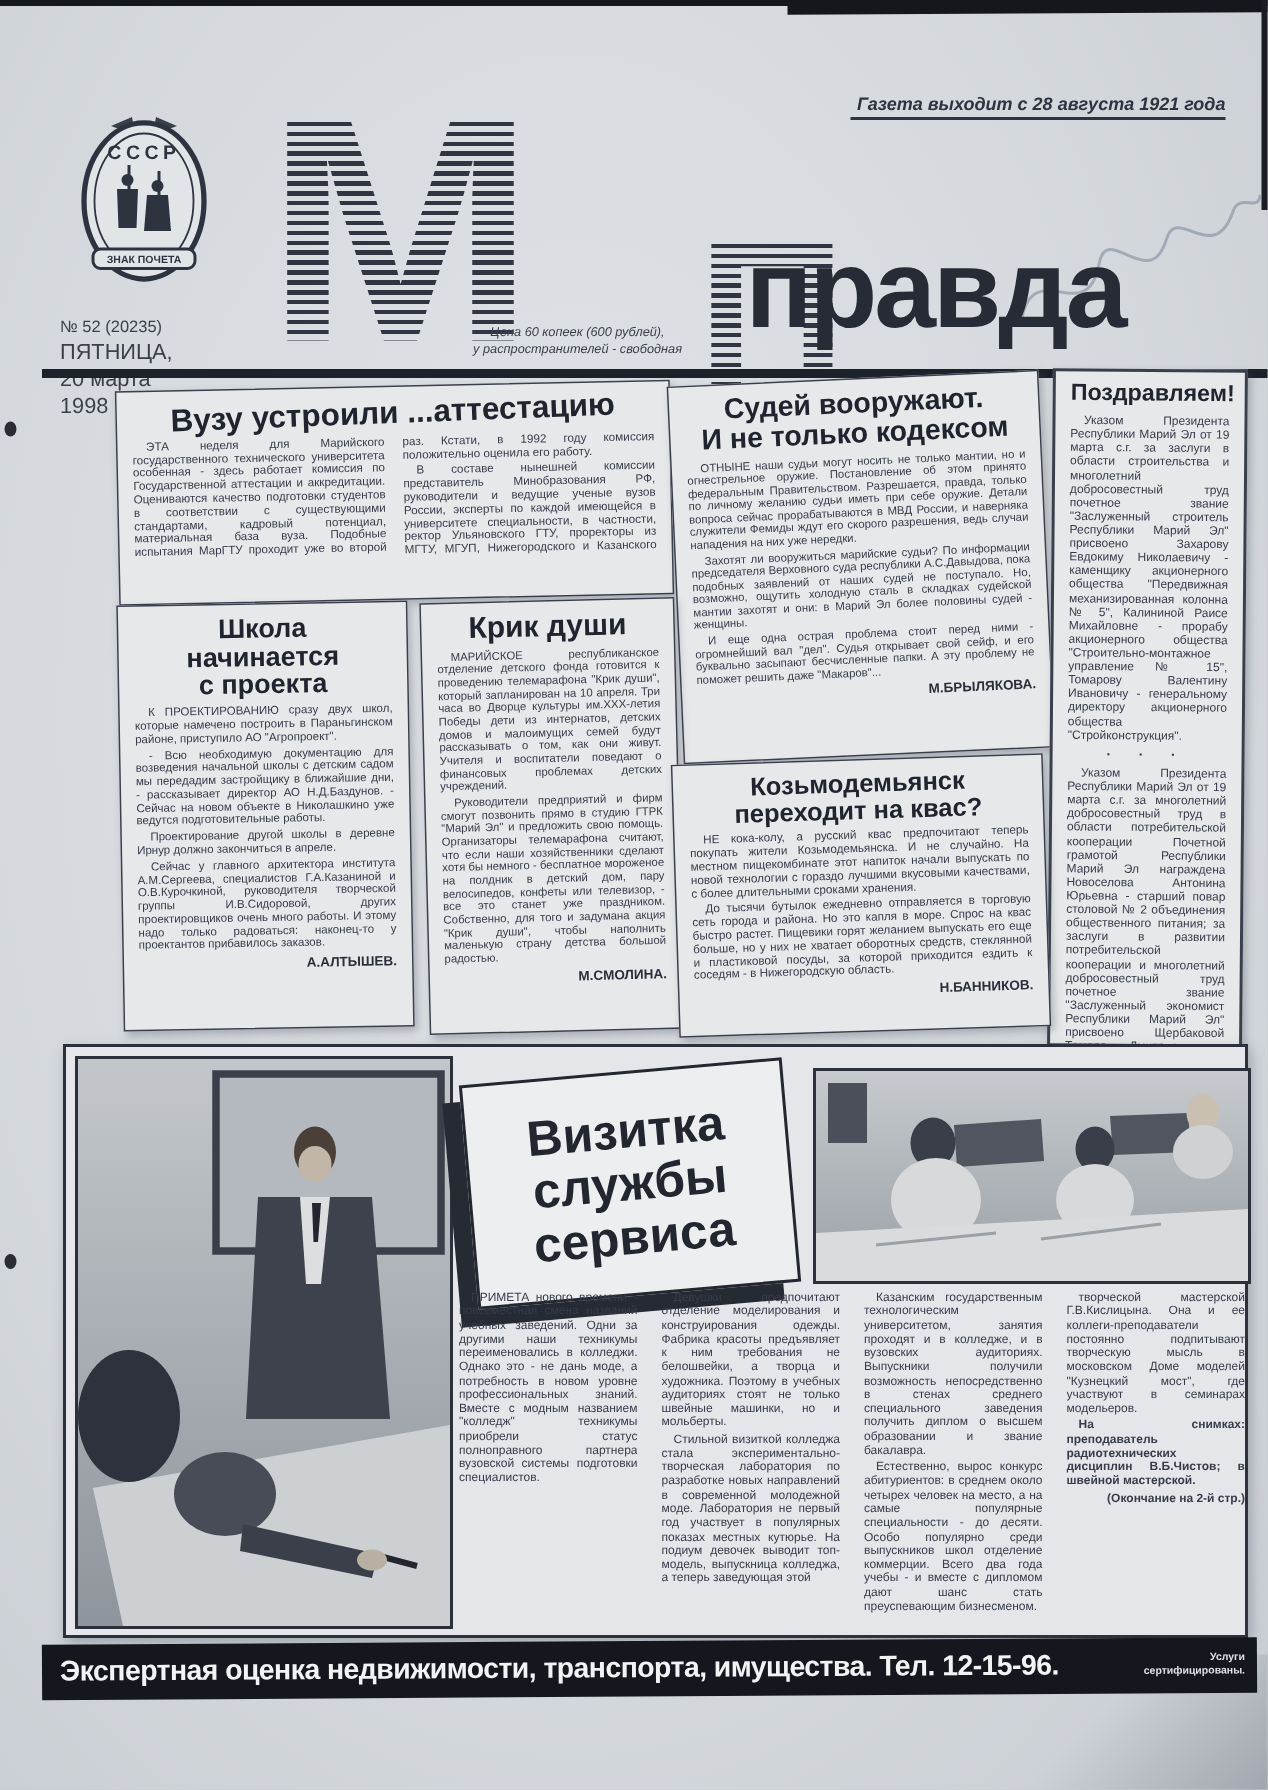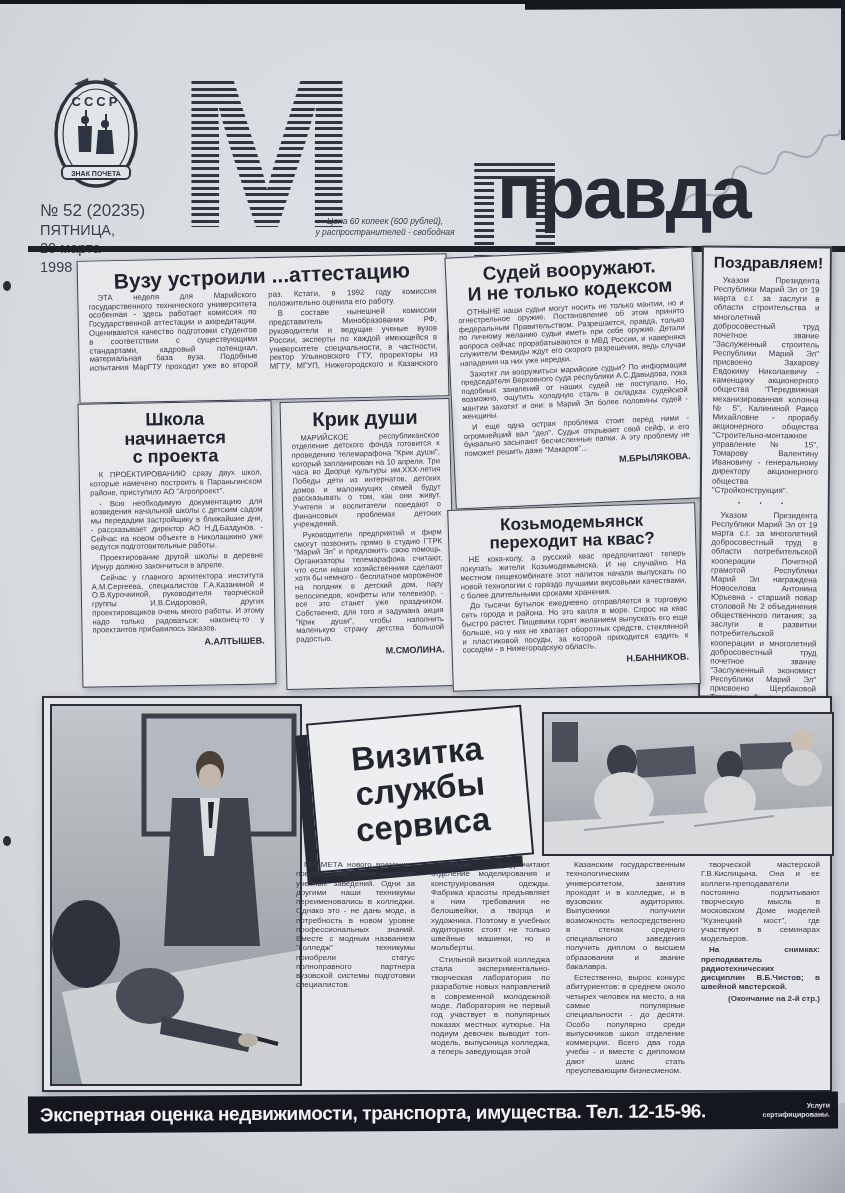--- a/index.html
+++ b/index.html
@@ -19,21 +19,21 @@
     background:linear-gradient(315deg, rgba(90,96,108,.35), rgba(90,96,108,0) 60%);}
 
   
   .tagline{position:absolute;top:62px;right:28px;width:250px;text-align:right;
     font-size:12px;font-weight:700;font-style:italic;border-bottom:2px solid #2e3340;
     padding-bottom:2px;color:#2e3340;}
   .emblem{position:absolute;top:74px;left:44px;}
   .issue-block{position:absolute;top:200px;left:40px;width:125px;font-size:14.5px;
     line-height:1.25;color:#3a3f4a;font-weight:500;}
   .issue-block div{white-space:nowrap;}
-  .issue-no{font-size:17px;}
+  .issue-no{font-size:11px;margin-top:12px;}
   .masthead{position:absolute;top:60px;left:165px;width:670px;height:186px;}
   .striped{position:absolute;font-weight:800;line-height:.78;
     background-image:repeating-linear-gradient(180deg,#303541 0 3px,rgba(0,0,0,0) 3px 6.6px);
     -webkit-background-clip:text;background-clip:text;color:transparent;letter-spacing:-6px;}
   .striped.m{top:8px;left:12px;font-size:216px;}
   .striped.p{top:96px;left:300px;font-size:138px;}
   .mast-word{position:absolute;font-weight:800;color:#262b36;font-size:74px;
     letter-spacing:-2px;line-height:1;}
   .mast-word.w1{top:14px;left:52px;}
   .mast-word.w2{top:96px;left:332px;}
@@ -80,21 +80,21 @@
     background:#e4e6e9;border:2px solid #2c313c;box-sizing:border-box;
     box-shadow:2px 3px 8px rgba(70,76,88,.35);}
   .photo{position:absolute;border:2px solid #2c303a;background:#aaafb5;overflow:hidden;}
   .photo-left{left:6px;top:6px;width:248px;height:378px;}
   .photo-right{left:498px;top:14px;width:288px;height:140px;}
   .viz-title{position:absolute;left:268px;top:16px;width:212px;height:146px;
     background:#eceef0;border:2px solid #23272f;transform:rotate(-5deg);
     box-shadow:-12px 11px 0 #262a33;display:flex;flex-direction:column;
     align-items:center;justify-content:center;}
   .viz-title span{display:block;font-size:33px;font-weight:800;color:#22262f;line-height:1.08;}
-  .viz-cols{position:absolute;left:252px;top:162px;width:524px;height:226px;
+  .viz-cols{position:absolute;left:262px;top:162px;width:524px;height:226px;
     display:flex;justify-content:space-between;}
   .viz-col{width:119px;font-size:8px;line-height:1.16;color:#373c49;text-align:justify;overflow:hidden;}
   .viz-col p{margin:0 0 2px 0;text-indent:8px;}
   .viz-note{font-weight:700;}
   .continuation{text-align:right;font-weight:700;font-size:8px;margin-top:2px;}
 
   
   .banner{position:absolute;left:28px;top:1094px;width:810px;height:37px;background:#14171d;
     transform:rotate(-.35deg);display:flex;align-items:center;box-sizing:border-box;
     padding:0 8px 0 12px;}
@@ -109,20 +109,21 @@
   <div class="scan-top"></div>
   <div class="scan-top-right"></div>
   <div class="scan-right-edge"></div>
   <div class="hole h1"></div>
   <div class="hole h2"></div>
   <svg class="handwriting" width="190" height="90" viewBox="0 0 190 90">
     <path d="M8,62 C30,18 48,80 70,40 C84,14 96,70 118,38 C132,18 142,66 166,34 C174,24 182,40 186,30" fill="none" stroke="#7d8699" stroke-width="2" stroke-linecap="round"></path>
   </svg>
   <div class="corner-shade"></div>
 
+  <div class="tagline">Газета выходит с 28 августа 1921 года</div>
 
   <svg class="emblem" width="104" height="124" viewBox="0 0 104 124">
     <path d="M30,10 L44,4 L46,16 Z" fill="#3a3f4a"></path>
     <path d="M74,10 L60,4 L58,16 Z" fill="#3a3f4a"></path>
     <ellipse cx="52" cy="60" rx="40" ry="52" fill="#e2e5e8" stroke="#2e3340" stroke-width="3.5"></ellipse>
     <ellipse cx="52" cy="60" rx="33" ry="45" fill="none" stroke="#2e3340" stroke-width="1.2"></ellipse>
     <text x="52" y="32" text-anchor="middle" font-family="Liberation Sans,sans-serif" font-size="13" font-weight="800" letter-spacing="3" fill="#2e3340">СССР</text>
     <line x1="42" y1="36" x2="42" y2="66" stroke="#2e3340" stroke-width="2"></line>
     <line x1="62" y1="40" x2="62" y2="68" stroke="#2e3340" stroke-width="2"></line>
     <circle cx="41" cy="46" r="4" fill="#2e3340"></circle>

